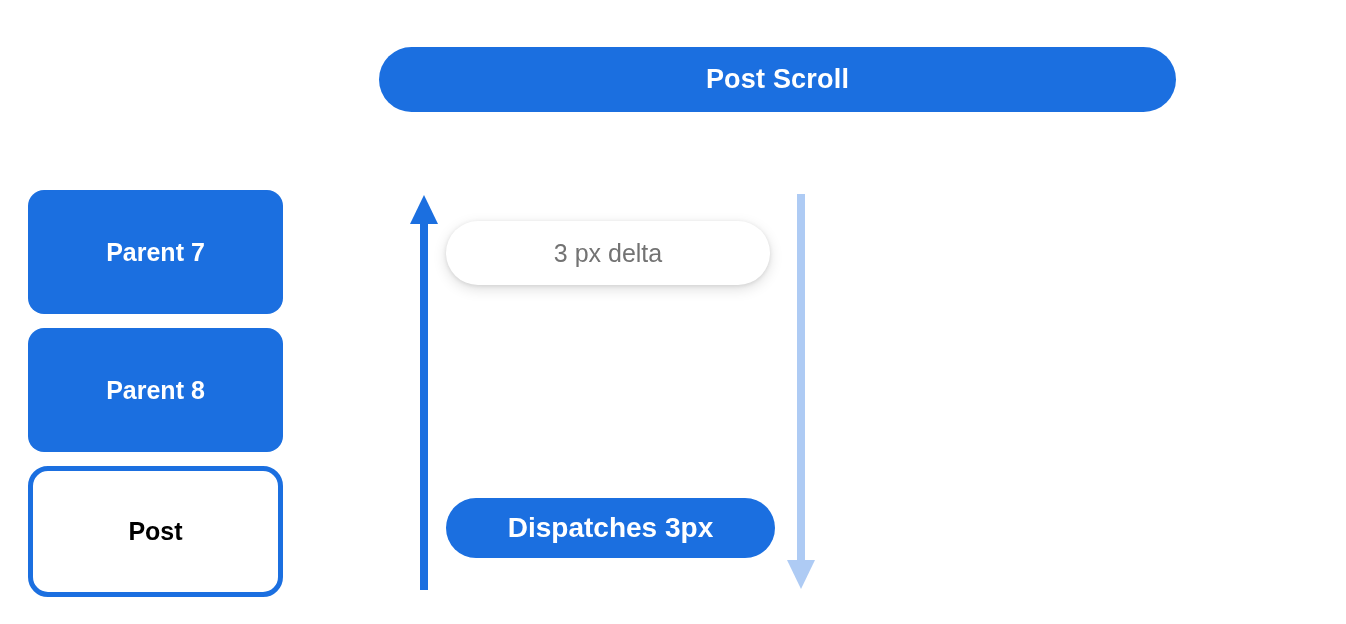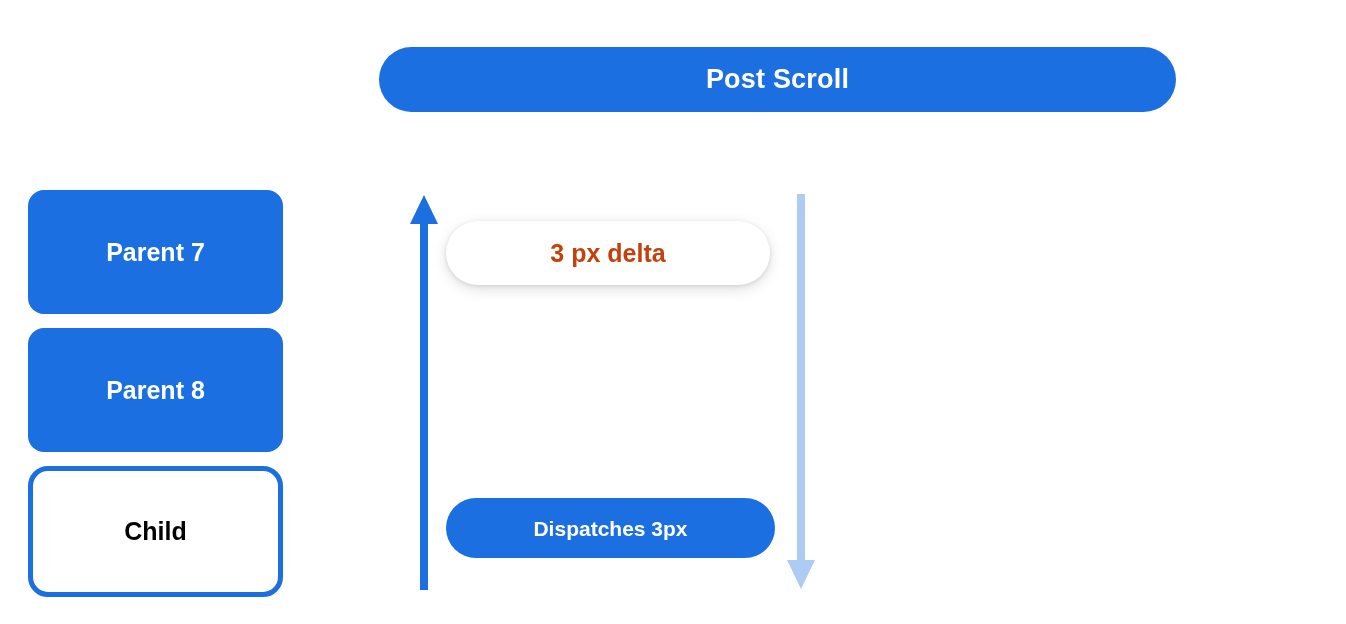--- a/index.html
+++ b/index.html
@@ -97,41 +97,41 @@
     width: 324px;
     height: 64px;
     background: #ffffff;
     border-radius: 32px;
     display: flex;
     align-items: center;
     justify-content: center;
     box-shadow: 0 4px 14px rgba(0,0,0,0.13), 0 1px 4px rgba(0,0,0,0.10);
   }
   .delta-pill-label {
-    color: #c2410c;
+    color: #737373;
     font-size: 25px;
-    font-weight: bold;
+    font-weight: normal;
     line-height: 1;
   }
 
   .dispatch-pill {
     position: absolute;
     left: 446px;
     top: 498px;
     width: 329px;
     height: 60px;
     background: #1b6fe0;
     border-radius: 30px;
     display: flex;
     align-items: center;
     justify-content: center;
   }
   .dispatch-pill-label {
     color: #ffffff;
-    font-size: 21px;
+    font-size: 28px;
     font-weight: bold;
     line-height: 1;
   }
 </style>
 </head>
 <body>
 
 <div class="canvas">
 
   <div class="header-pill">
@@ -142,21 +142,21 @@
 
     <div class="node-box filled">
       <span>Parent 7</span>
     </div>
 
     <div class="node-box filled">
       <span>Parent 8</span>
     </div>
 
     <div class="node-box outlined">
-      <span>Child</span>
+      <span>Post</span>
     </div>
 
   </div>
 
   <div class="arrow arrow-up">
     <svg width="32" height="396" viewBox="0 0 32 396" xmlns="http://www.w3.org/2000/svg">
       <rect x="12" y="24" width="8" height="372" fill="#1b6fe0"></rect>
       <polygon points="16,1 30,30 2,30" fill="#1b6fe0"></polygon>
     </svg>
   </div>

